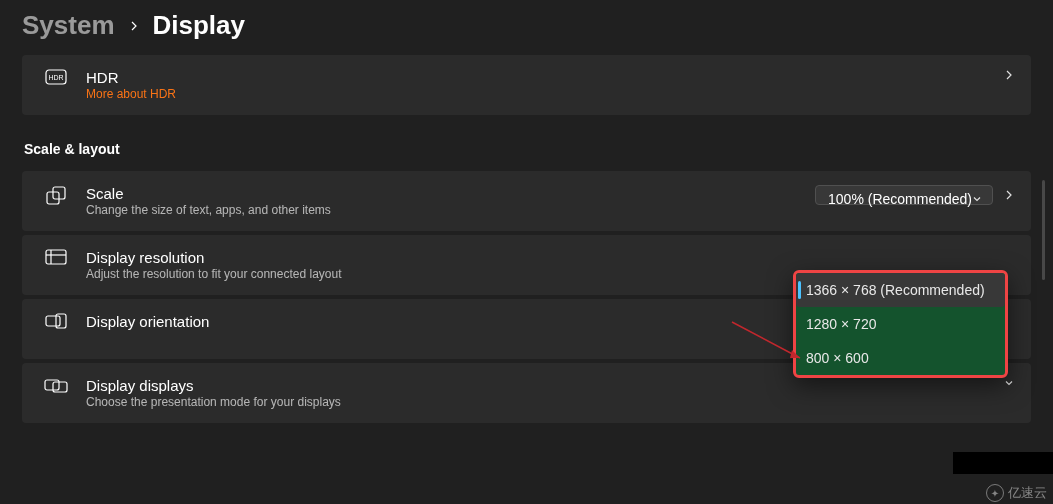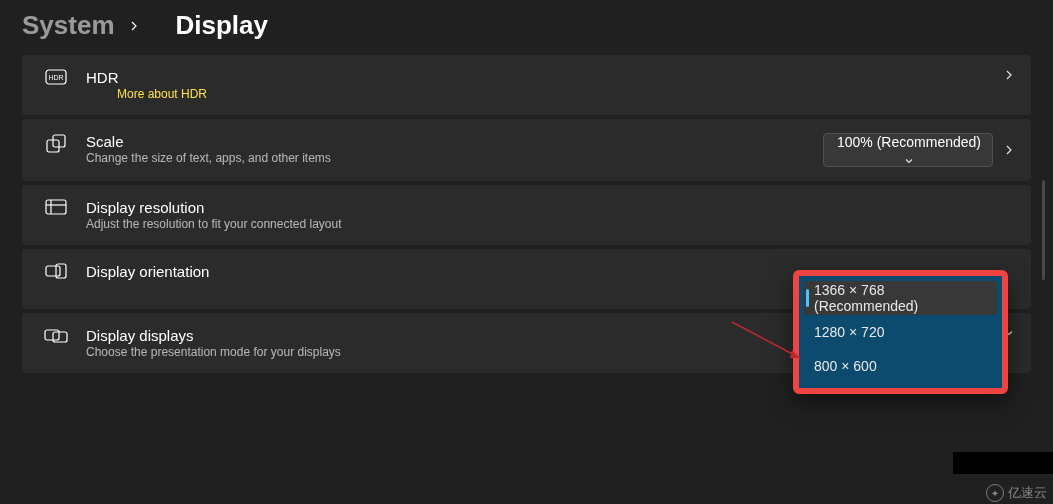--- a/index.html
+++ b/index.html
@@ -15,77 +15,75 @@
   }
   .breadcrumb {
     display:flex;
     align-items:center;
     gap:14px;
     padding:10px 22px 14px 22px;
     text-align:right;
   }
   .breadcrumb .parent { font-size:26px; font-weight:600; color:rgba(255,255,255,0.55); cursor:pointer;}
   .breadcrumb .sep { color:rgba(255,255,255,0.55); font-size:14px; }
-  .breadcrumb .current { font-size:26px; font-weight:600; color:#ffffff;margin-left:23px; }
+  .breadcrumb .current { font-size:26px; font-weight:600; color:#ffffff; }
 
   .panel-area { padding:0 22px 0 22px; }
 
   .card {
     background:#2b2b2b;
     border-radius:4px;
     display:flex;
     align-items:flex-start;
     padding:14px 16px;
     margin-bottom:4px;
     min-height:60px;
     position:relative;
   }
   .card .icon-slot { width:36px; display:flex; justify-content:center; align-items:center; margin-right:12px;}
   .card .text-slot { flex:1; display:flex; flex-direction:column; gap:1px;}
   .card .title { font-size:15px; color:#ffffff; font-weight:400;}
   .card .subtitle { font-size:12px; color:rgba(255,255,255,0.65); }
-  .card .link { font-size:12px; color:#fde047; cursor:pointer;margin-left:31px;}
+  .card .link { font-size:12px; color:#f97316; cursor:pointer;}
   .card .tail { display:flex; align-items:center; gap:10px; }
   .chevron-right svg, .chevron-down svg { display:block; }
 
   .section-header {
     font-size:14px;
     font-weight:600;
     color:#ffffff;
     padding:22px 0 14px 2px;
   }
 
   .select {
     background:#383838;
     border:1px solid #505050;
     border-radius:4px;
-    height:34px;
+    height:20px;
     min-width:170px;
     display:flex;
     align-items:center;
     justify-content:space-between;
-    padding:0 10px 0 12px;
+    padding:8px 10px 0 12px;
     font-size:14px;
     color:#ffffff;
     cursor:pointer;
-    flex-direction:column;
   }
   .select .sel-caret svg { display:block; }
 
   
   .popup {
     position:absolute;
     right:45px;
     top:270px;
     width:215px;
-    background:#0c4a6e;
-    border:6px solid #ef4444;
+    background:#14532d;
+    border:3px solid #ef4444;
     border-radius:6px;
     box-shadow:0 8px 24px rgba(0,0,0,0.5);
-    padding:5px;
     z-index:20;
   }
   .popup .option {
     height:34px;
     display:flex;
     align-items:center;
     padding:0 10px;
     font-size:14px;
     color:#e8e8e8;
     border-radius:4px;
@@ -171,20 +169,21 @@
     </div>
     <div class="tail">
       <span class="chevron-right">
         <svg width="12" height="12" viewBox="0 0 12 12">
             <path class="ic ic-dim" d="M4 2 L8 6 L4 10"></path>
           </svg>
       </span>
     </div>
   </div>
 
+  <div class="section-header">Scale &amp; layout</div>
 
   <div class="card">
     <div class="icon-slot">
       <svg width="22" height="22" viewBox="0 0 22 22">
           <rect class="ic" x="2" y="7" width="12" height="12" rx="2"></rect>
           <rect class="ic" x="8" y="2" width="12" height="12" rx="2"></rect>
         </svg>
     </div>
     <div class="text-slot">
       <span class="title">Scale</span>

